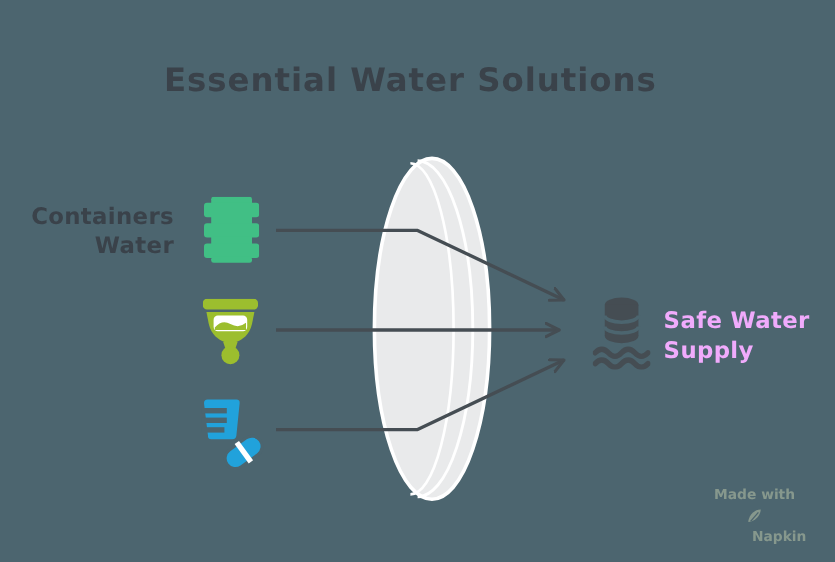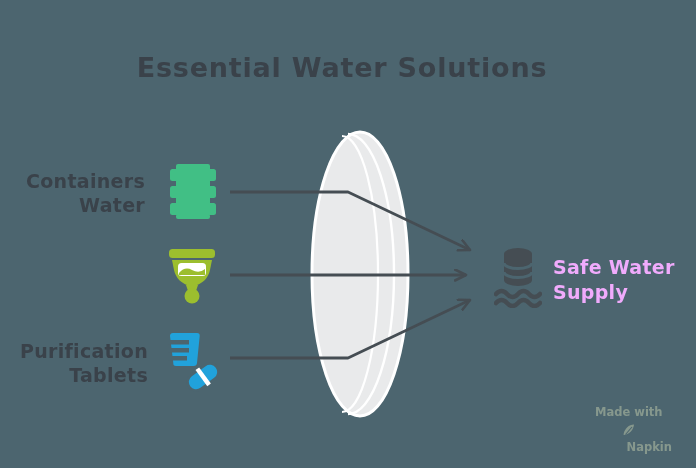--- a/index.html
+++ b/index.html
@@ -107,24 +107,20 @@
 
   <svg class="icon" style="left:169px;top:249px;" width="46" height="56" viewBox="0 0 46 56">
     <rect x="0" y="0" width="46" height="9" rx="3.5" fill="#9CBE2E"></rect>
     <path d="M3,11 L43,11 L41,21 C39,30 33,34 28,36 L18,36 C13,34 7,30 5,21 Z" fill="#9CBE2E"></path>
     <rect x="9" y="14" width="28" height="13" rx="3.5" fill="#FFFFFF"></rect>
     <path d="M10,24 Q16,17 23,21 Q30,25 36,20 L36,26 L10,26 Z" fill="#9CBE2E"></path>
     <path d="M17,36 L29,36 L27,42 L19,42 Z" fill="#9CBE2E"></path>
     <circle cx="23" cy="47" r="7.5" fill="#9CBE2E"></circle>
   </svg>
 
-  <div class="item-label" style="top:339px; right:536px;">
-    <span>Purification</span>
-    <span>Tablets</span>
-  </div>
   <svg class="icon" style="left:168px;top:332px;" width="54" height="60" viewBox="0 0 54 60">
     <path d="M2,4 Q2,1 5,1 L29,1 Q32,1 31.7,4 L29,31 Q28.7,34 25.7,34 L8,34 Q5,34 5.3,31 Z" fill="#21A2DB"></path>
     <g fill="#4C656F">
       <rect x="0" y="8" width="21" height="4.5"></rect>
       <rect x="0" y="16" width="21" height="4.5"></rect>
       <rect x="0" y="24" width="19" height="4.5"></rect>
     </g>
     <g transform="rotate(-36 35 45)">
       <rect x="18" y="36.5" width="34" height="17" rx="8.5" fill="#21A2DB" stroke="#4C656F" stroke-width="2.5"></rect>
       <rect x="33" y="35" width="4.5" height="20" fill="#FFFFFF"></rect>

